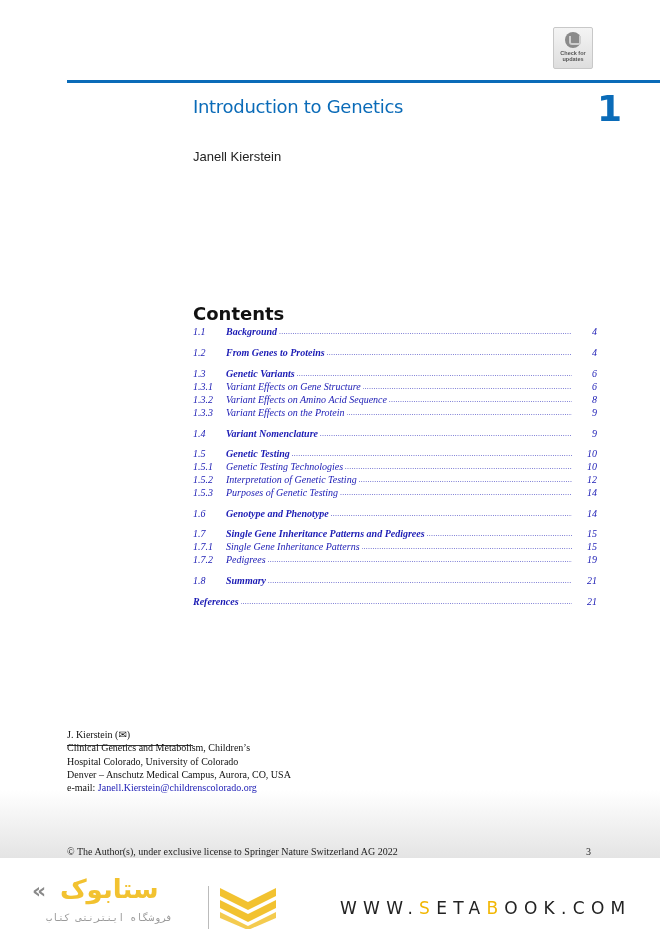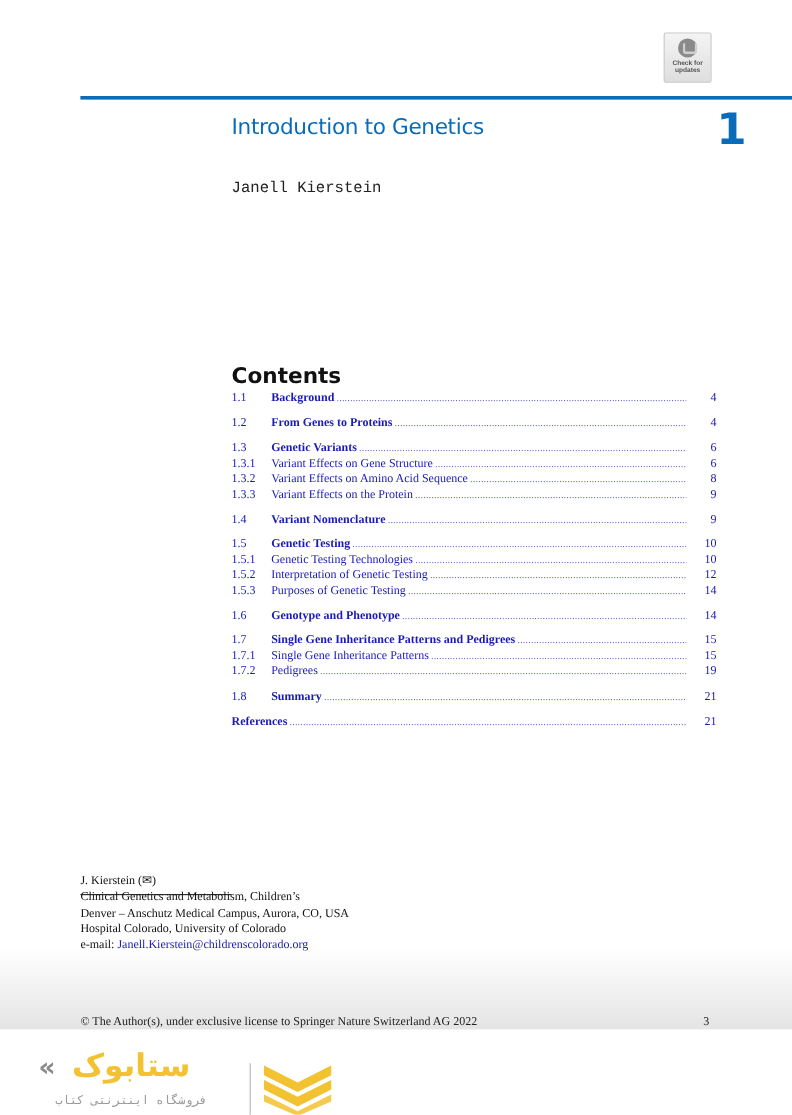--- a/index.html
+++ b/index.html
@@ -37,33 +37,33 @@
       position: absolute; left: 193px; top: 96px;
       font-family: "DejaVu Sans", sans-serif; font-weight: normal; font-size: 18px;
       color: #0a6bb8; letter-spacing: -0.3px;
     }
     .chapter-number {
       position: absolute; left: 597px; top: 88px;
       font-family: "DejaVu Sans", sans-serif; font-weight: bold; font-size: 36px; color: #0a6bb8;
     }
     .author {
       position: absolute; left: 193px; top: 149px;
-      font-family: Liberation Mono, monospace; font-size: 13px; color: #222;
+      font-family: Liberation Sans, sans-serif; font-size: 13px; color: #222;
     }
 
     .contents-heading {
       position: absolute; left: 193px; top: 303px;
       font-family: "DejaVu Sans", sans-serif; font-weight: bold; font-size: 18px; color: #111;
     }
 
     .toc { position: absolute; left: 193px; top: 326px; width: 404px; }
     .toc-row {
       position: absolute; left: 0; width: 404px; height: 12px;
       display: flex; align-items: flex-end;
-      font-size: 10px; color: #1a1ab4; line-height: 12px;
+      font-size: 10px; color: #1a1ab4; line-height: 12px; font-style: italic;
     }
     .toc-row .num { width: 33px; flex: none; }
     .toc-row .title { flex: none; white-space: nowrap; }
     .toc-row.bold .title { font-weight: bold; }
     .toc-row .dots {
       flex: 1; overflow: hidden; white-space: nowrap; margin: 0 3px 0 2px;
       letter-spacing: 0.5px; font-size: 7px; color: #1a1ab4;
     }
     .toc-row .page-no { width: 22px; flex: none; text-align: right; }
 
@@ -218,34 +218,35 @@
       <span class="title">References</span>
       <span class="dots">..............................................................................................................................................................................</span>
       <span class="page-no">21</span>
     </div>
   </div>
 
   <div class="fn-rule"></div>
   <div class="footnote">
     <div>J. Kierstein (✉)</div>
     <div>Clinical Genetics and Metabolism, Children’s</div>
+    <div>Hospital Colorado, University of Colorado</div>
     <div>Denver – Anschutz Medical Campus, Aurora, CO, USA</div>
-    <div>Hospital Colorado, University of Colorado</div>
     <div><span>e-mail: </span><span class="email">Janell.Kierstein@childrenscolorado.org</span></div>
   </div>
 
   <div class="copyright">© The Author(s), under exclusive license to Springer Nature Switzerland AG 2022</div>
   <div class="page-num">3</div>
 </div>
 
 <div class="banner">
   <div class="logo-wrap">
     <span class="logo-chev">«</span>
     <span class="logo-word" style="left:30px">ستابوک</span>
     <span class="logo-sub">فروشگاه اینترنتی کتاب</span>
     <div class="logo-sep"></div>
     <svg class="logo-mark" viewBox="0 0 60 46">
       <path d="M2 4 L30 18 L58 4 L58 12 L30 26 L2 12 Z" fill="#f2c230"></path>
       <path d="M2 16 L30 30 L58 16 L58 24 L30 38 L2 24 Z" fill="#f2c230"></path>
       <path d="M2 28 L30 42 L58 28 L58 34 L30 46 L2 34 Z" fill="#f2c230" opacity="0.85"></path>
     </svg>
   </div>
+  <div class="banner-url"><span>WWW.</span><span class="hl">S</span><span>ETA</span><span class="hl">B</span><span>OOK.COM</span></div>
 </div>
 
 </body></html>

